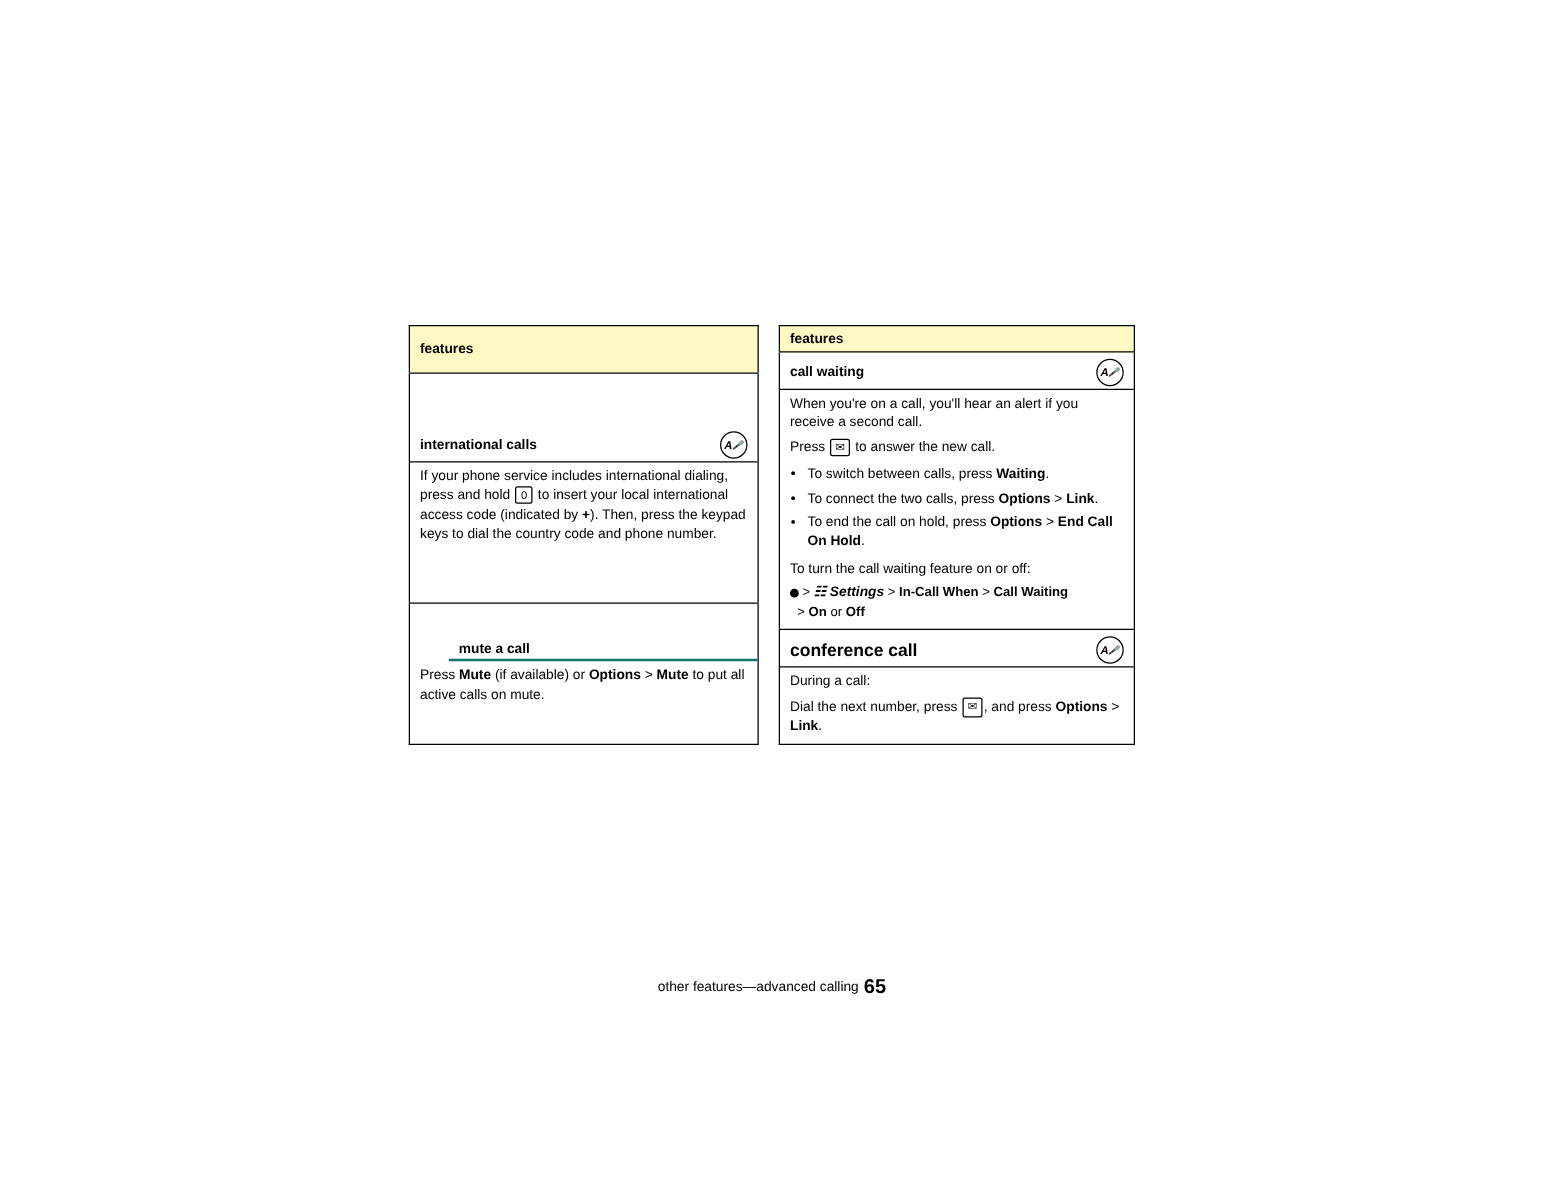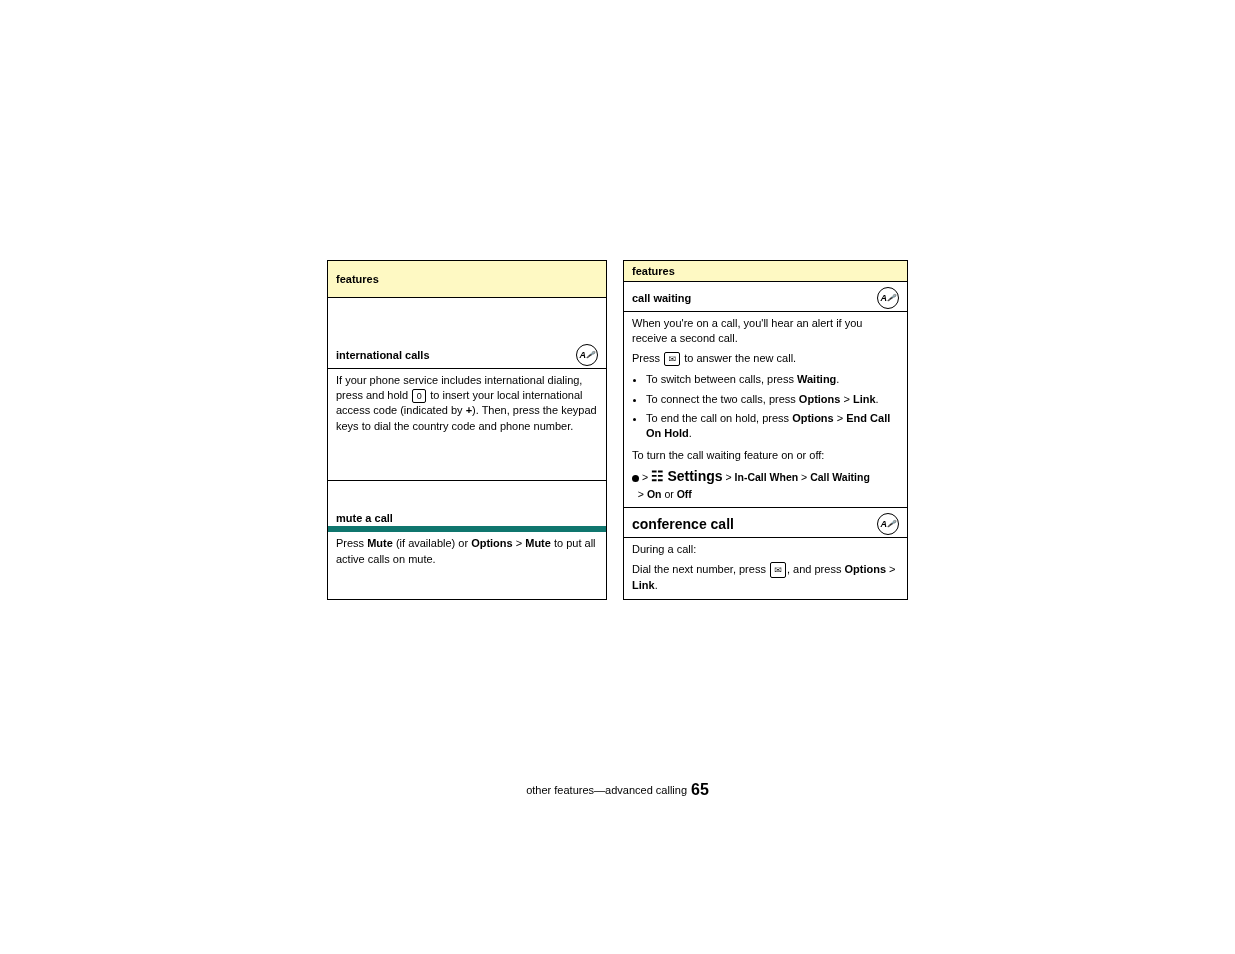--- a/index.html
+++ b/index.html
@@ -136,21 +136,21 @@
           </div>
           <div class="row-content">
             If your phone service includes international dialing, press and hold <span class="key-icon">0</span> to insert your local international access code (indicated by <b>+</b>). Then, press the keypad keys to dial the country code and phone number.
           </div>
         </td>
       </tr>
 
 
       <tr class="table-row">
         <td style="padding:0;border-bottom:none;">
-          <div class="row-header" style="border-bottom:6px solid #0f766e;">
+          <div class="row-header" style="border-bottom:2px solid #0f766e;margin-left:31px;">
             <span style="font-weight:bold;font-size:11px;">mute a call</span>
           </div>
           <div class="row-content">
             Press <b>Mute</b> (if available) or <b>Options</b> &gt; <b>Mute</b> to put all active calls on mute.
           </div>
         </td>
       </tr>
     </tbody>
       </table>
 
@@ -172,21 +172,21 @@
             <p style="margin-bottom:4px;">When you're on a call, you'll hear an alert if you receive a second call.</p>
             <p style="margin-bottom:6px;">Press <span class="key-icon" style="width:16px;">✉</span> to answer the new call.</p>
             <ul style="margin-left:14px;">
               <li>To switch between calls, press <b>Waiting</b>.</li>
               <li>To connect the two calls, press <b>Options</b> &gt; <b>Link</b>.</li>
               <li>To end the call on hold, press <b>Options</b> &gt; <b>End Call On Hold</b>.</li>
             </ul>
             <p style="margin-top:6px; margin-bottom:4px;">To turn the call waiting feature on or off:</p>
             <p style="font-size:10.5px;">
               <span style="display:inline-block; width:7px; height:7px; background:#000; border-radius:50%; vertical-align:middle;"></span>
-              &gt; <b style="font-size:14px;">☷ Settings</b> &gt; <b>In-Call When</b> &gt; <b>Call Waiting</b><br>&nbsp;&nbsp;&gt; <b>On</b> or <b>Off</b>
+              &gt; <b style="font-size:11px;font-style:italic;">☷ Settings</b> &gt; <b>In-Call When</b> &gt; <b>Call Waiting</b><br>&nbsp;&nbsp;&gt; <b>On</b> or <b>Off</b>
             </p>
           </div>
         </td>
       </tr>
 
       <tr class="table-row">
         <td style="padding:0; border-bottom:none;">
           <div class="row-header">
             <span style="font-weight:bold;font-size:14px;">conference call</span>
             <span class="phone-icon" style="font-size:9px;font-style:italic;font-weight:bold;">A<span style="font-size:7px;vertical-align:super;">🎤</span></span>

